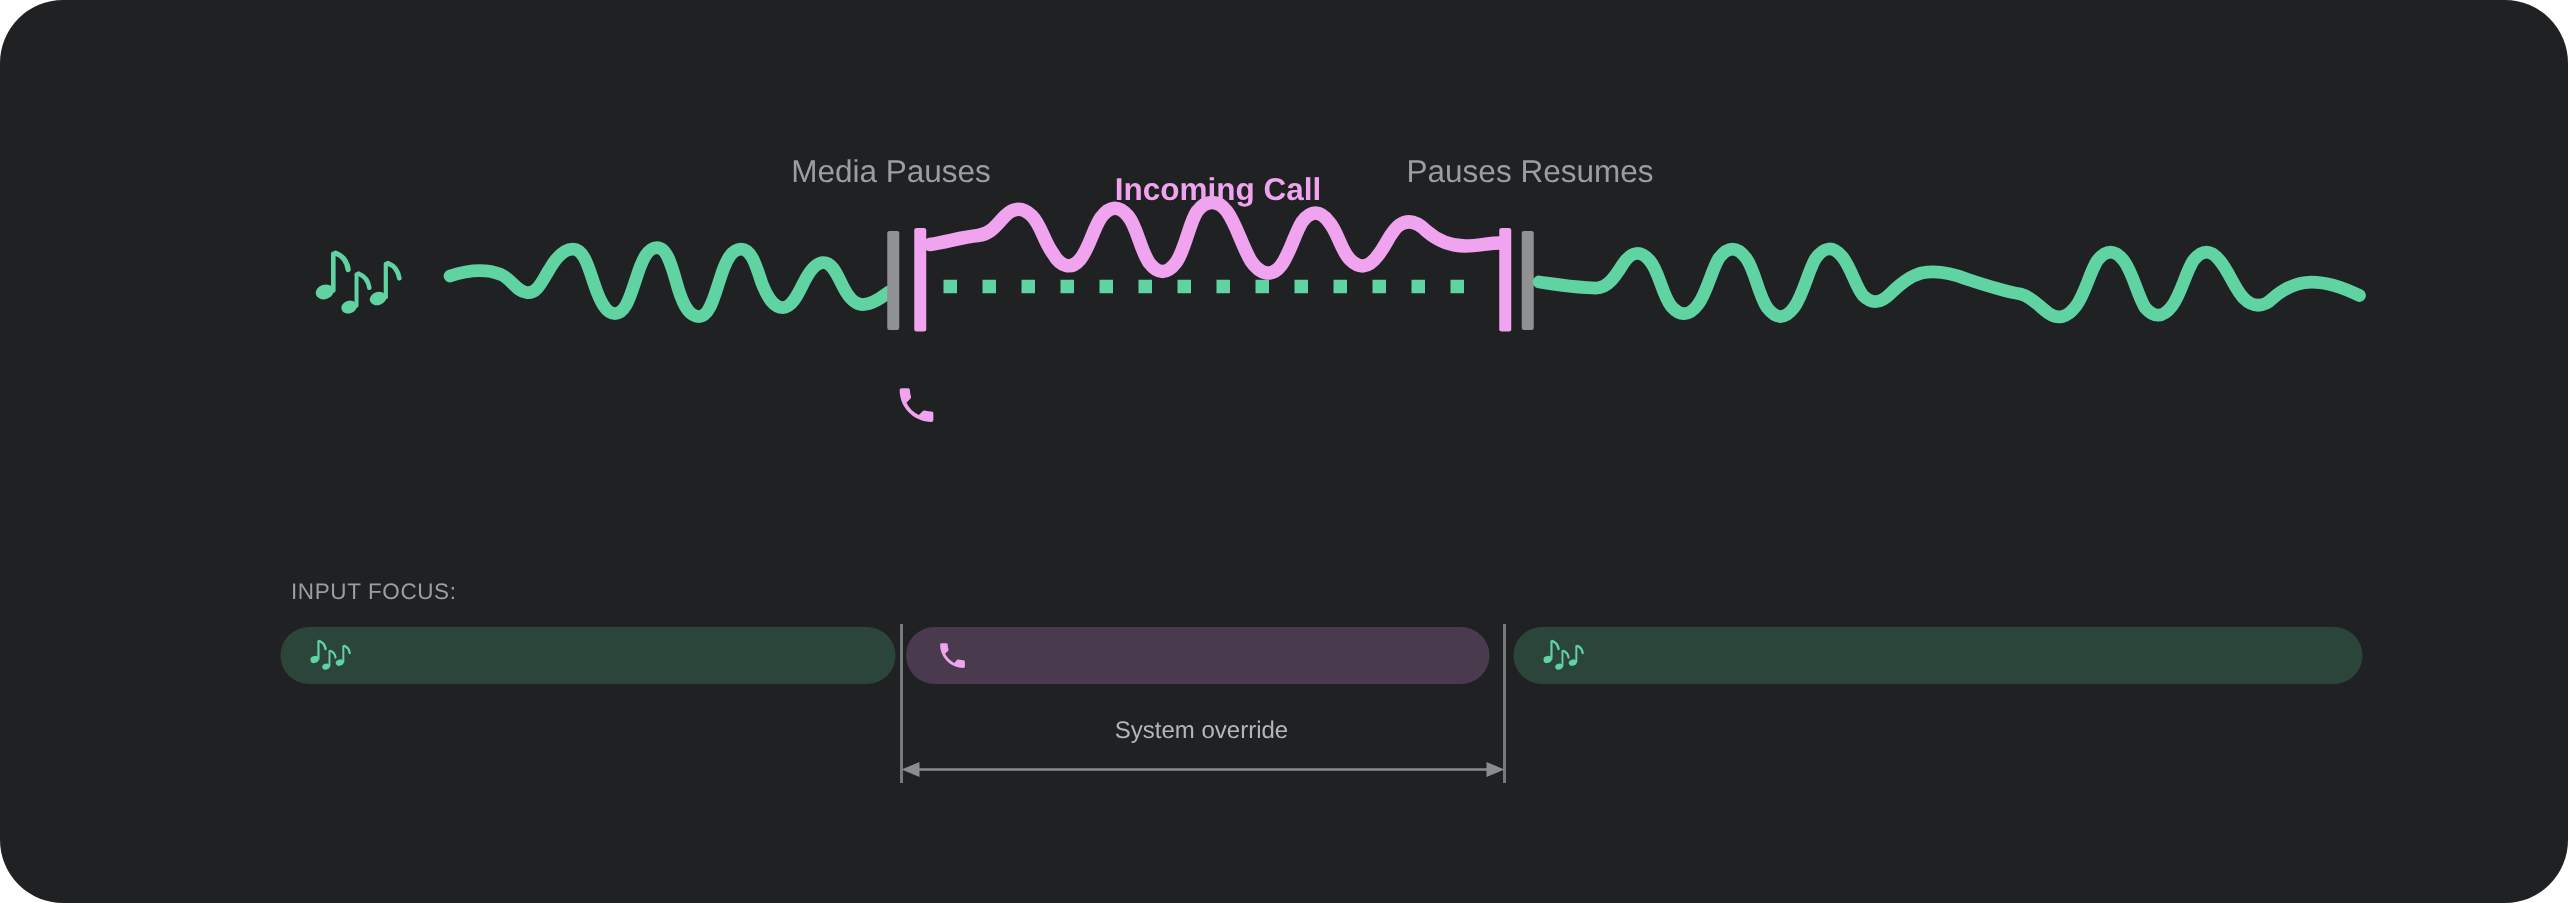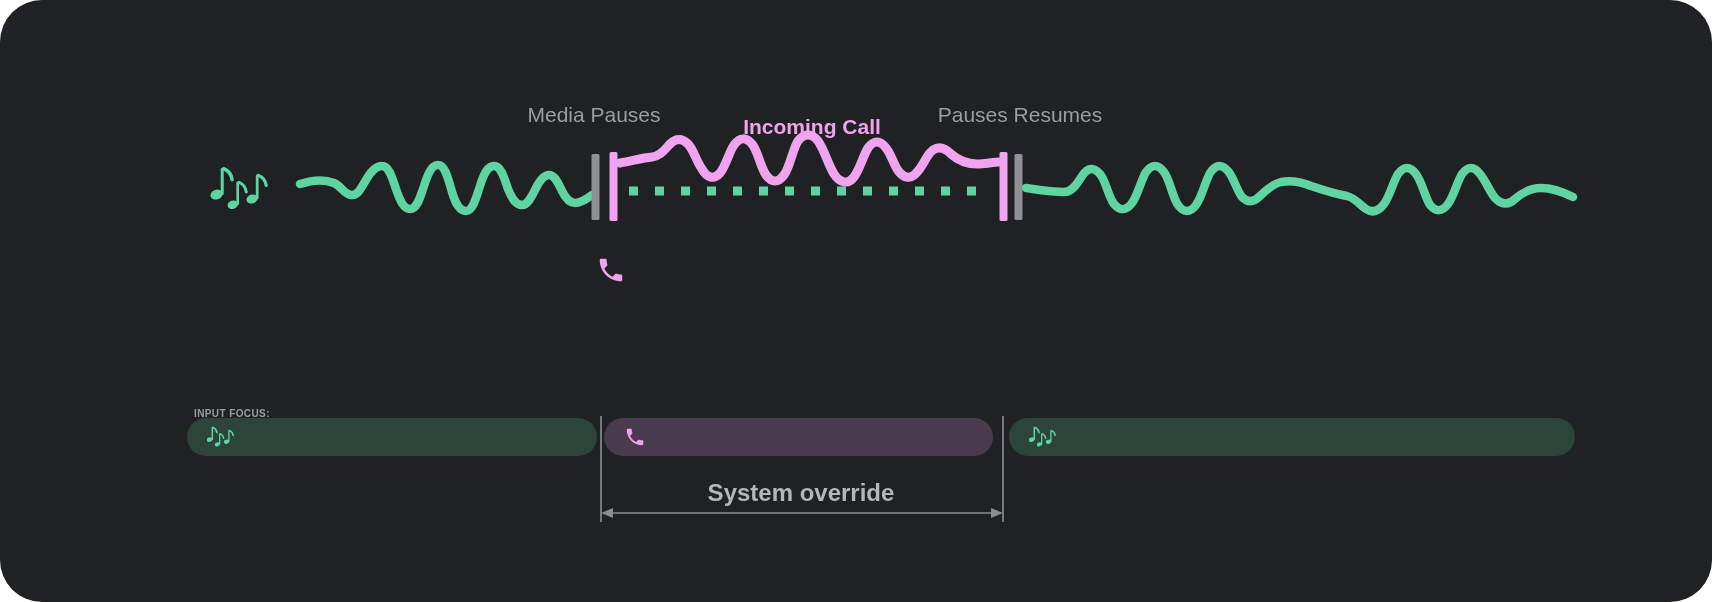--- a/index.html
+++ b/index.html
@@ -2,30 +2,30 @@
 <html style="--page-bg: #ffffff; --panel-bg: #202123; --media-green: #5fd3a2; --media-track-bg: #2c453b; --call-pink: #f0a3ef; --call-track-bg: #4a3a4e; --marker-gray: #8f9193; --label-gray: #9b9da1; --override-text-gray: #b4b6b8; --guide-line-gray: #77797b; --arrow-gray: #8a8c8e;"><head>
 <meta charset="utf-8">
 <style>
   html,body{margin:0;padding:0;background:#ffffff;font-family:"Liberation Sans",sans-serif;}
   .stage{position:relative;width:1712px;height:602px;background:var(--panel-bg,#202123);
          border-radius:42px;overflow:hidden;}
   .abs{position:absolute;}
   .tl-label{position:absolute;transform:translateX(-50%);white-space:nowrap;
             font-size:21px;font-weight:500;color:var(--label-gray,#9b9da1);}
   .tl-label.call{font-weight:700;color:var(--call-pink,#f0a3ef);}
-  .focus-heading{position:absolute;left:194px;top:386px;font-size:10px;font-weight:700;
-                 letter-spacing:.4px;color:var(--label-gray,#9b9da1);margin-top:22px;}
+  .focus-heading{position:absolute;left:194px;top:386px;font-size:15px;font-weight:400;
+                 letter-spacing:.4px;color:var(--label-gray,#9b9da1);}
   .bar{position:absolute;top:418px;height:38px;border-radius:19px;display:flex;
        align-items:center;padding-left:20px;box-sizing:border-box;}
   .bar.media{background:var(--media-track-bg,#2c453b);}
   .bar.call{background:var(--call-track-bg,#4a3a4e);}
   .guide-line{position:absolute;top:416px;width:2px;height:106px;
               background:var(--guide-line-gray,#77797b);}
   .override-label{position:absolute;left:801px;top:479px;transform:translateX(-50%);
-                  font-size:24px;color:var(--override-text-gray,#b4b6b8);white-space:nowrap;font-weight:bold;}
+                  font-size:16px;color:var(--override-text-gray,#b4b6b8);white-space:nowrap;}
   svg{display:block;}
 </style>
 </head>
 <body style="background: rgb(255, 255, 255);">
 
 <div class="stage">
 
   <div class="tl-label" style="left:594px;top:103px;">Media Pauses</div>
   <div class="tl-label call" style="left:812px;top:75px;margin-top:40px;">Incoming Call</div>
   <div class="tl-label" style="left:1020px;top:103px;">Pauses Resumes</div>

